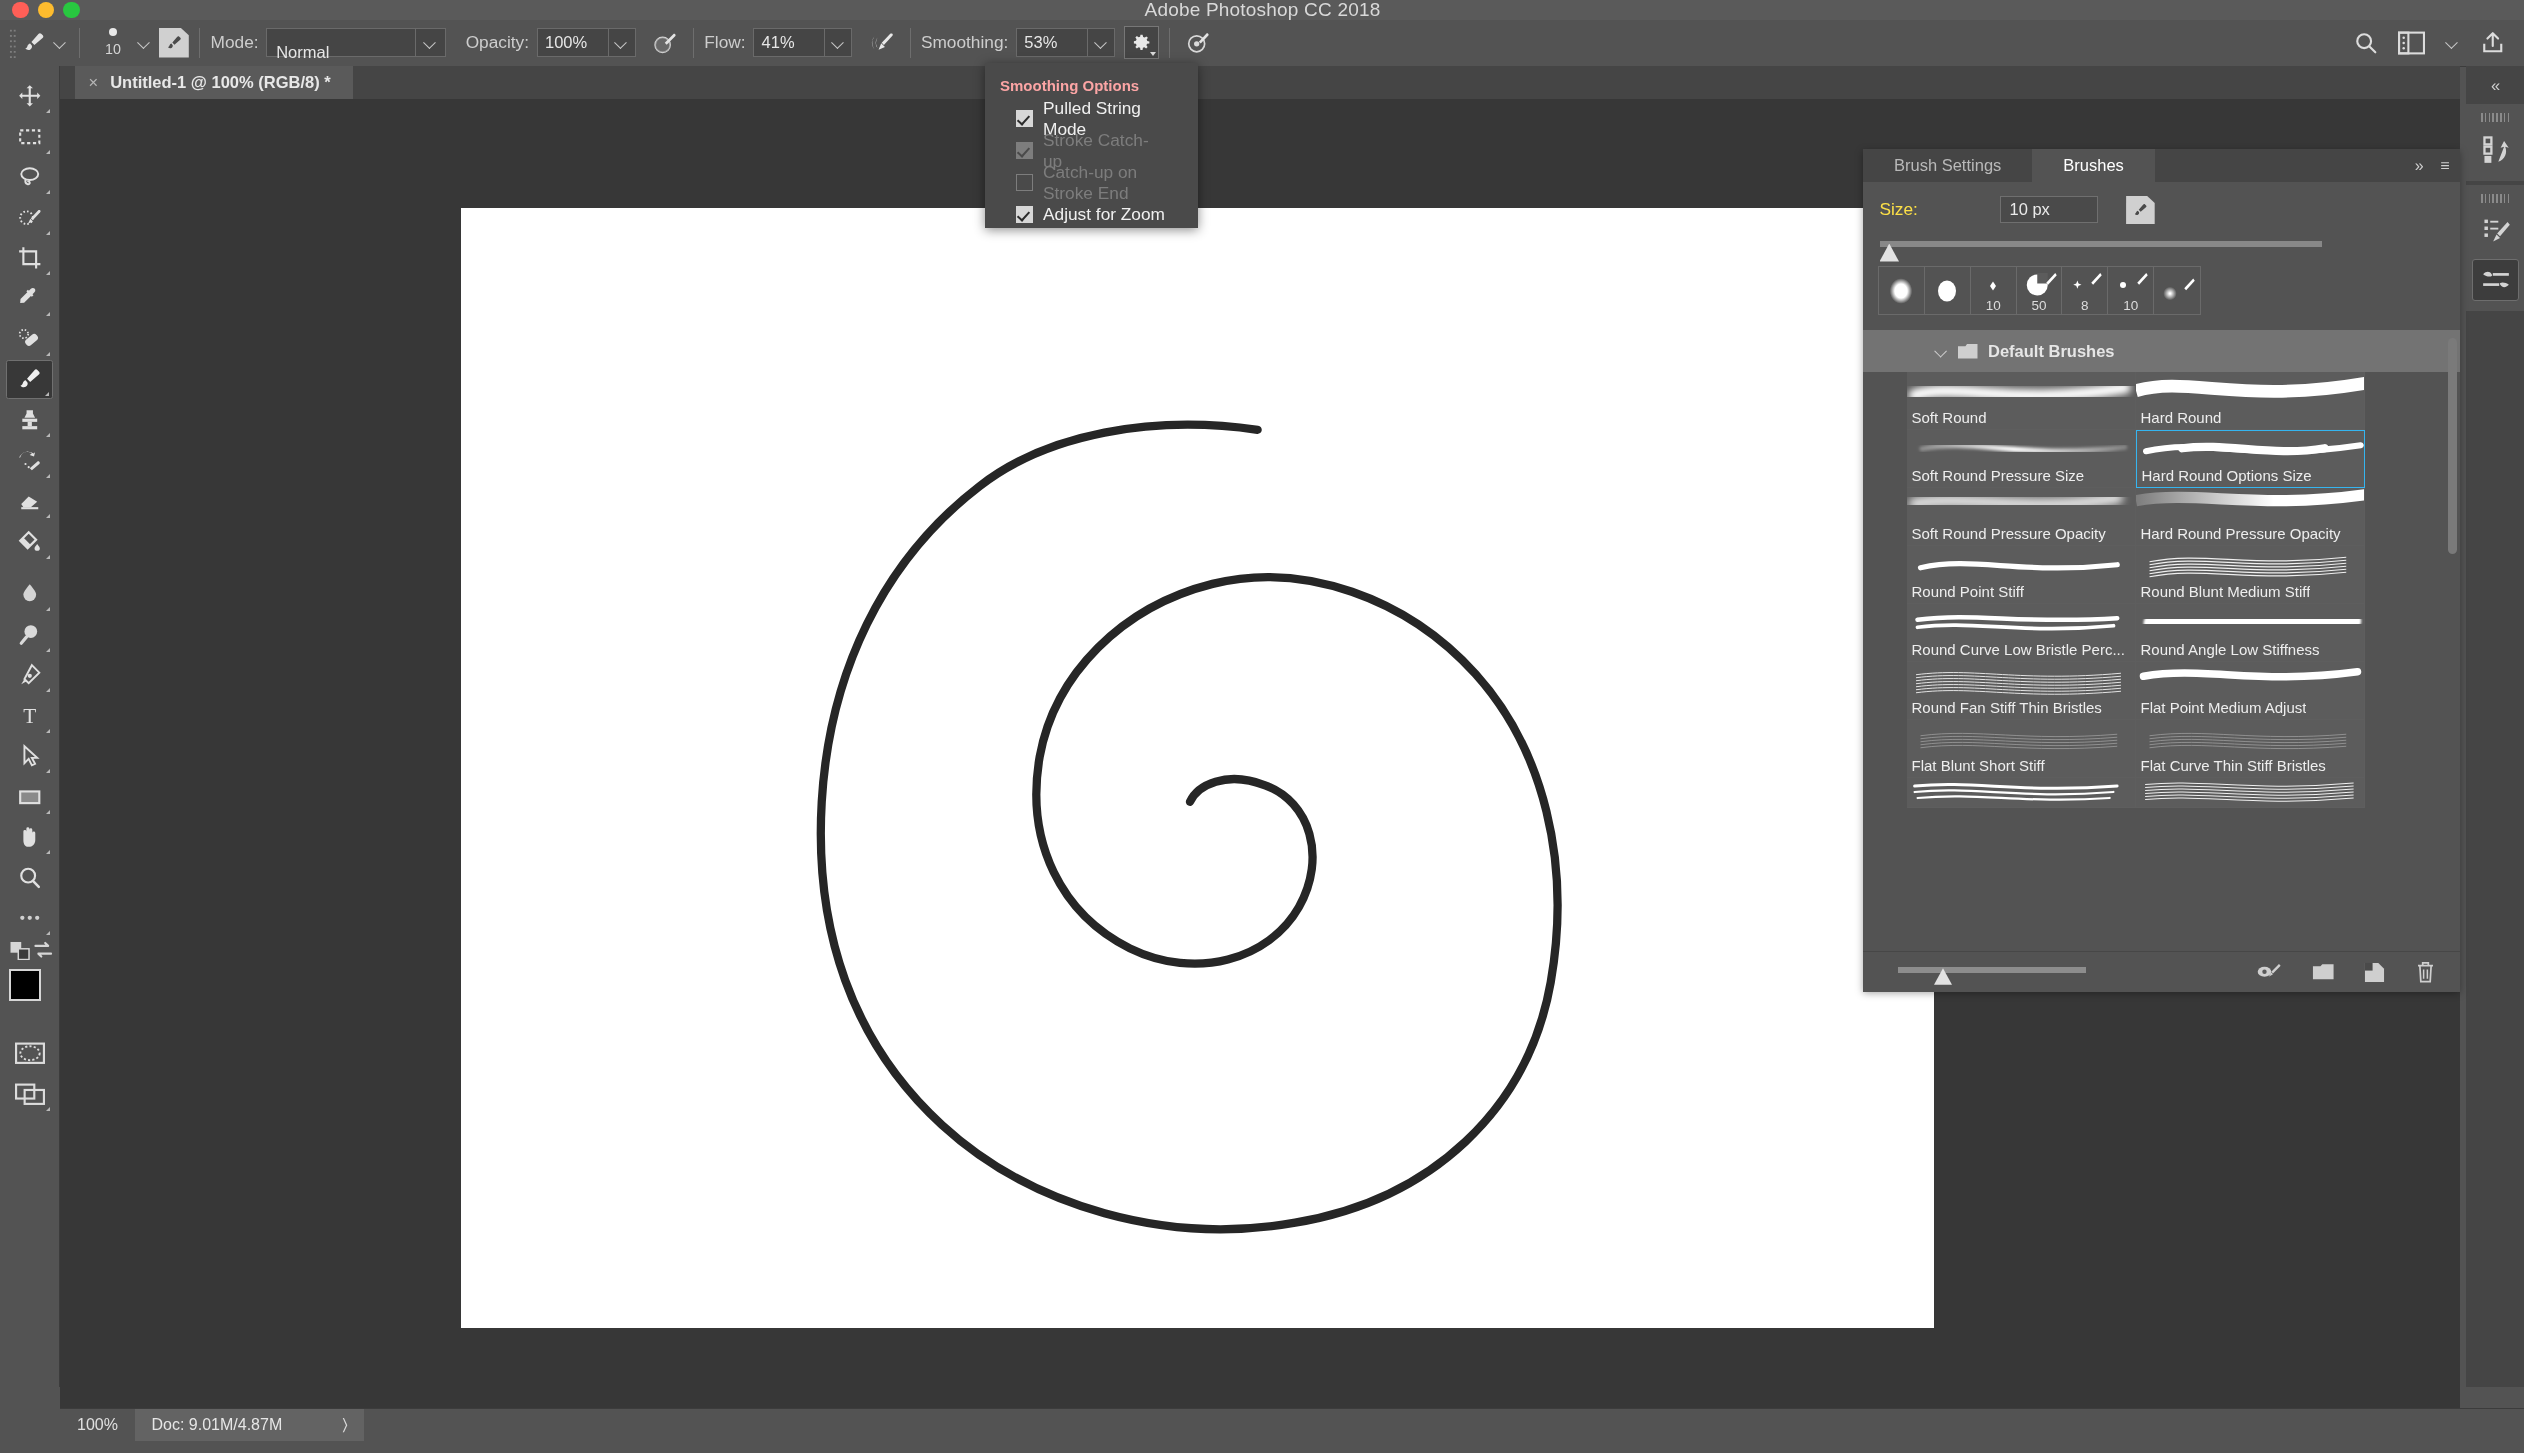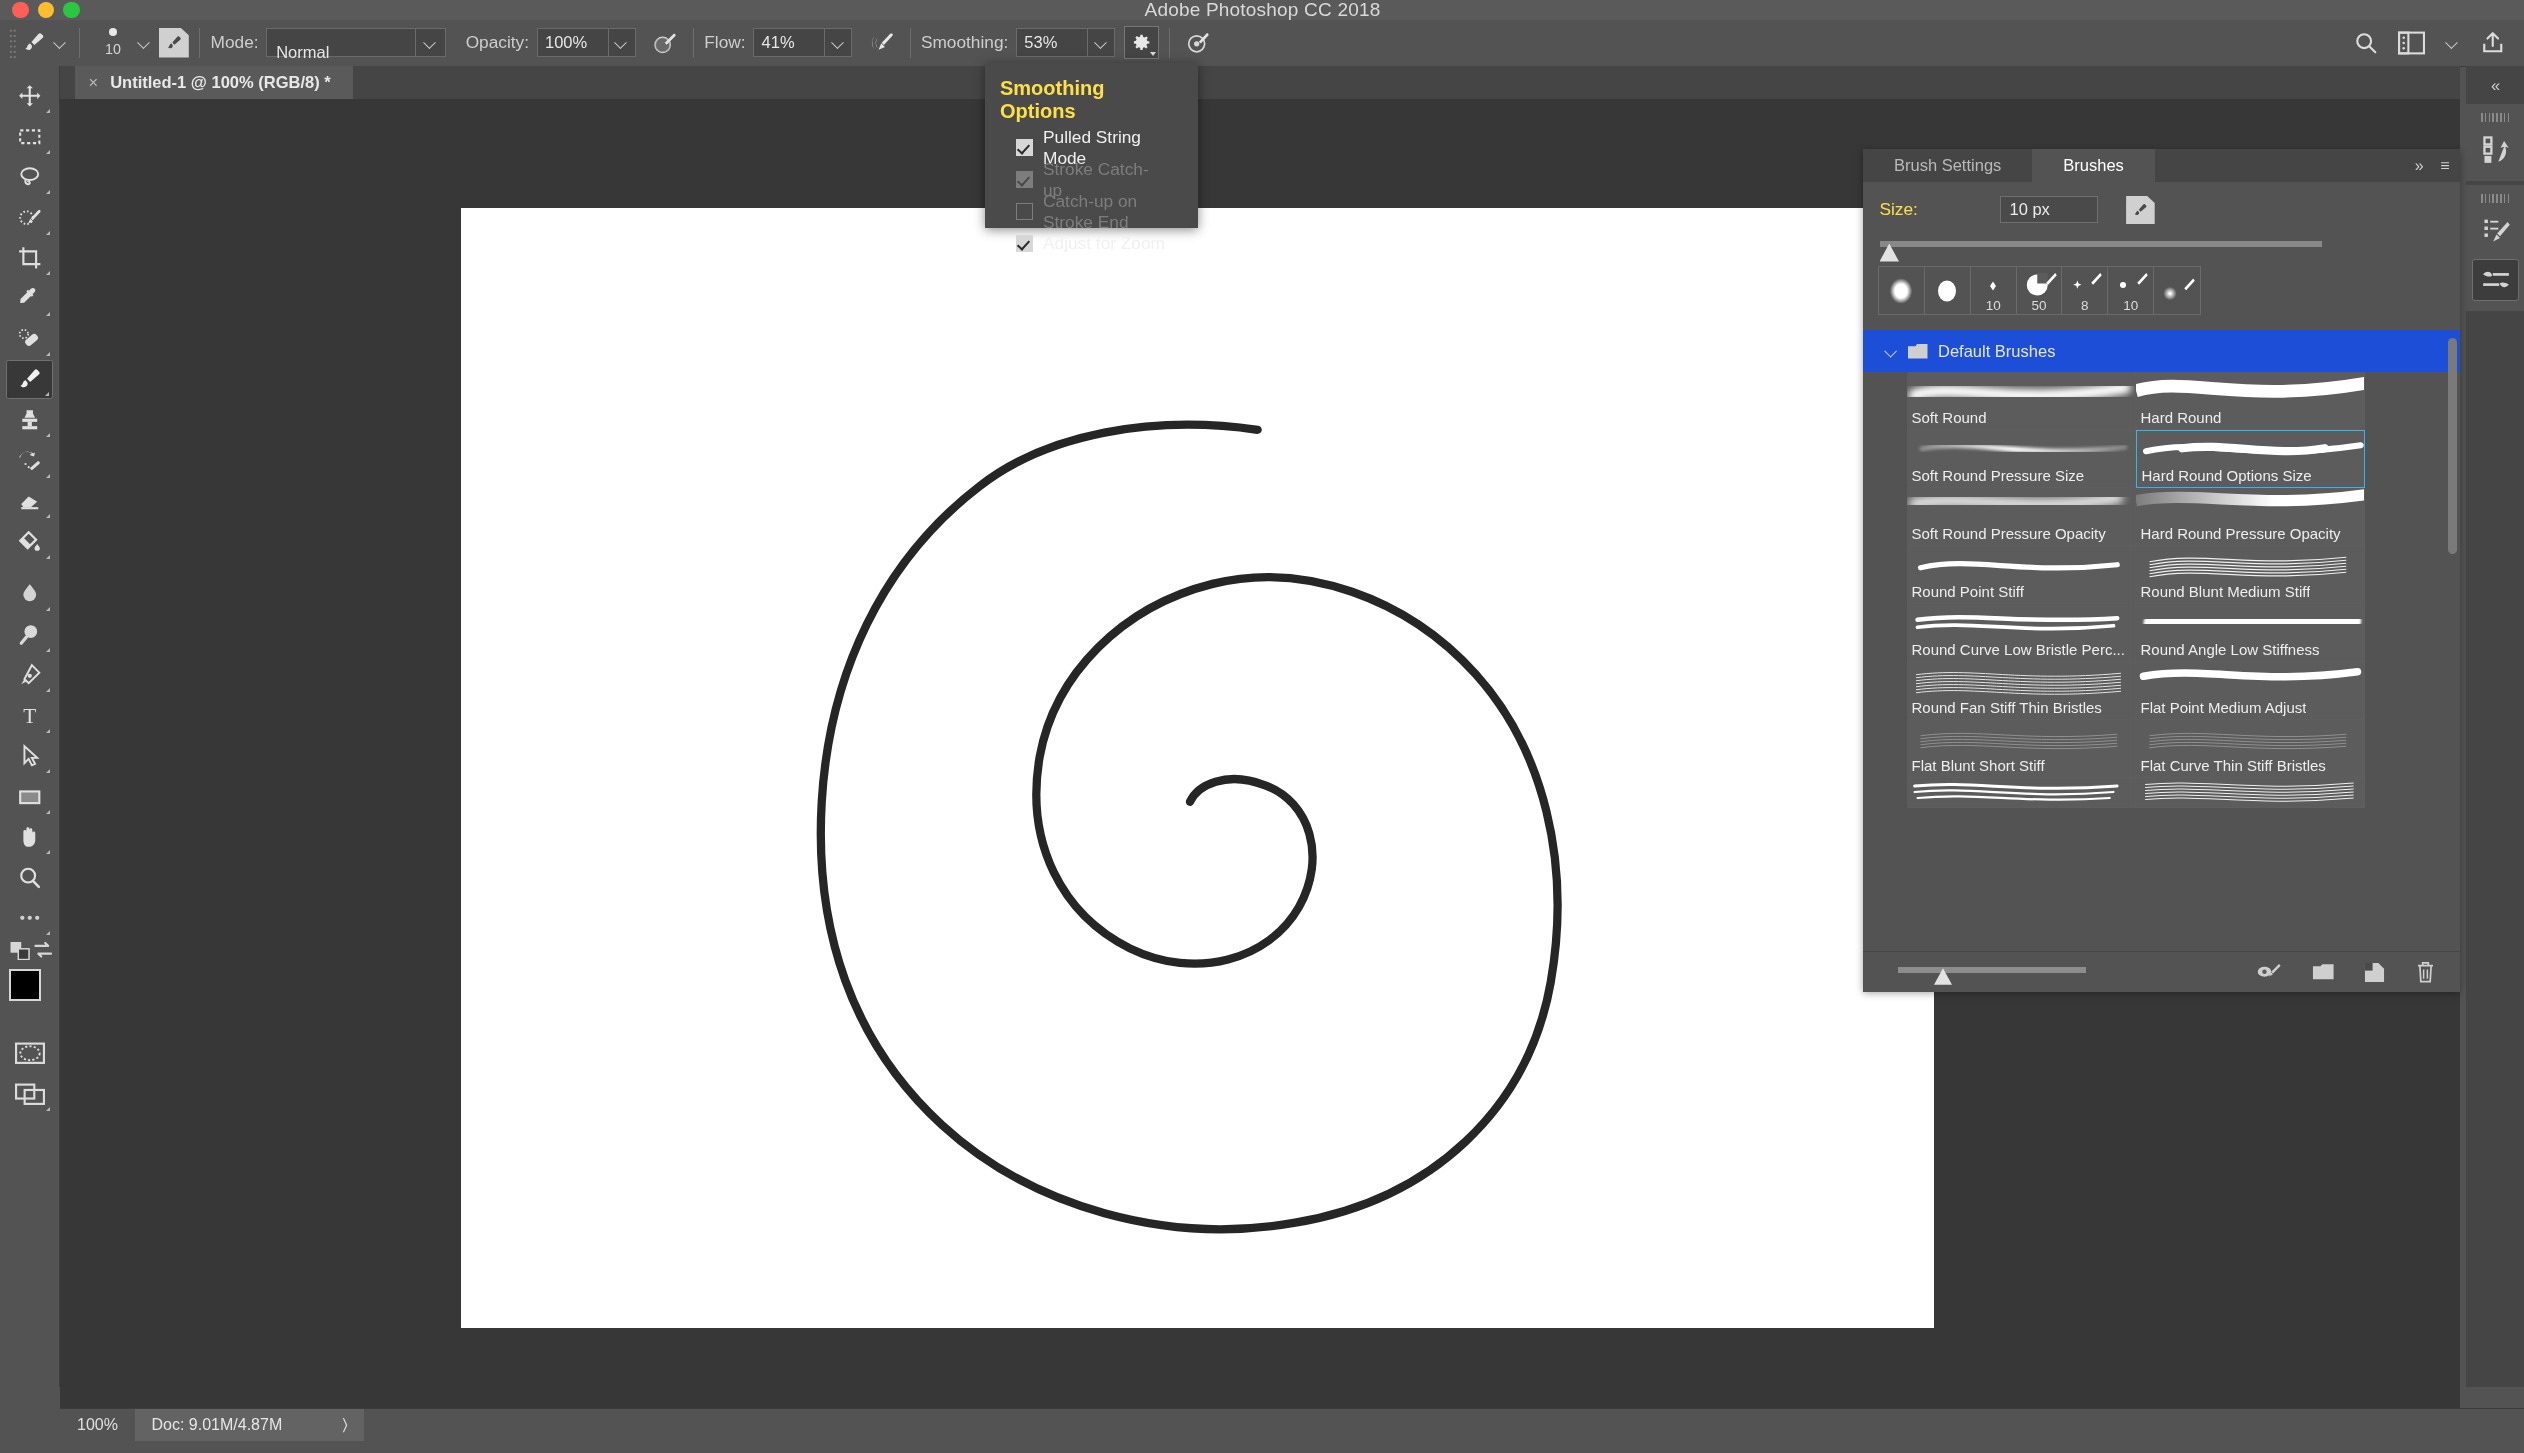--- a/index.html
+++ b/index.html
@@ -158,21 +158,21 @@
   }
   .st-arrow { font-size: 16.5px; color: #dadada; }
 
   
   .smoothmenu {
     position: absolute; left: 985px; top: 63px; width: 213px; height: 165px;
     background: #4a4a4a; box-shadow: 0 2.3px 10.5px rgba(0,0,0,.45); z-index: 60;
     padding: 6px 0;
   }
   .sm-head {
-    font-size: 20px; color: #fde047; font-weight: bold; padding: 7.5px 15px 9px 15px;
+    font-size: 15px; color: #fca5a5; font-weight: bold; padding: 7.5px 15px 9px 15px;
   }
   .sm-item {
     display: flex; align-items: center; height: 32px; padding: 0 31px; gap: 10.5px;
     font-size: 17.3px; color: #f0f0f0;
   }
   .sm-item.dis { color: #7d7d7d; }
   .cb {
     width: 16.5px; height: 16.5px; background: #d7d7d7; position: relative; flex: none;
   }
   .cb.empty { background: transparent; border: 1.5px solid #7d7d7d; }
@@ -223,21 +223,21 @@
     display: flex; align-items: center; justify-content: center;
   }
   .preset-cell:last-child { border-right: none; }
   .pc-num { position: absolute; bottom: 1.5px; left: 0; right: 0; text-align: center; font-size: 13.5px; color: #dcdcdc; }
 
   .tree-row {
     display: flex; align-items: center; height: 42px; gap: 10.5px;
     font-size: 16.5px; color: #e6e6e6; background: #4d4d4d;
   }
   .tree-row.lvl1 { padding-left: 15px; }
-  .tree-row.lvl2 { padding-left: 21px; background: #1d4ed8; }
+  .tree-row.lvl2 { padding-left: 71px; background: #737373; font-weight: bold; }
   .tw-chev { width: 13.5px; height: 13.5px; position: relative; flex: none; }
   .tw-chev::before {
     content: ""; position: absolute; left: 1.5px; top: 2.3px; width: 7.5px; height: 7.5px;
     border-left: 1.9px solid #d0d0d0; border-bottom: 1.9px solid #d0d0d0;
     transform: rotate(-45deg);
   }
   .folder-ic { width: 19.5px; height: 15px; background: #cfcfcf; position: relative; flex: none;
     clip-path: polygon(0 18%, 38% 18%, 48% 0, 100% 0, 100% 100%, 0 100%);
   }
 

